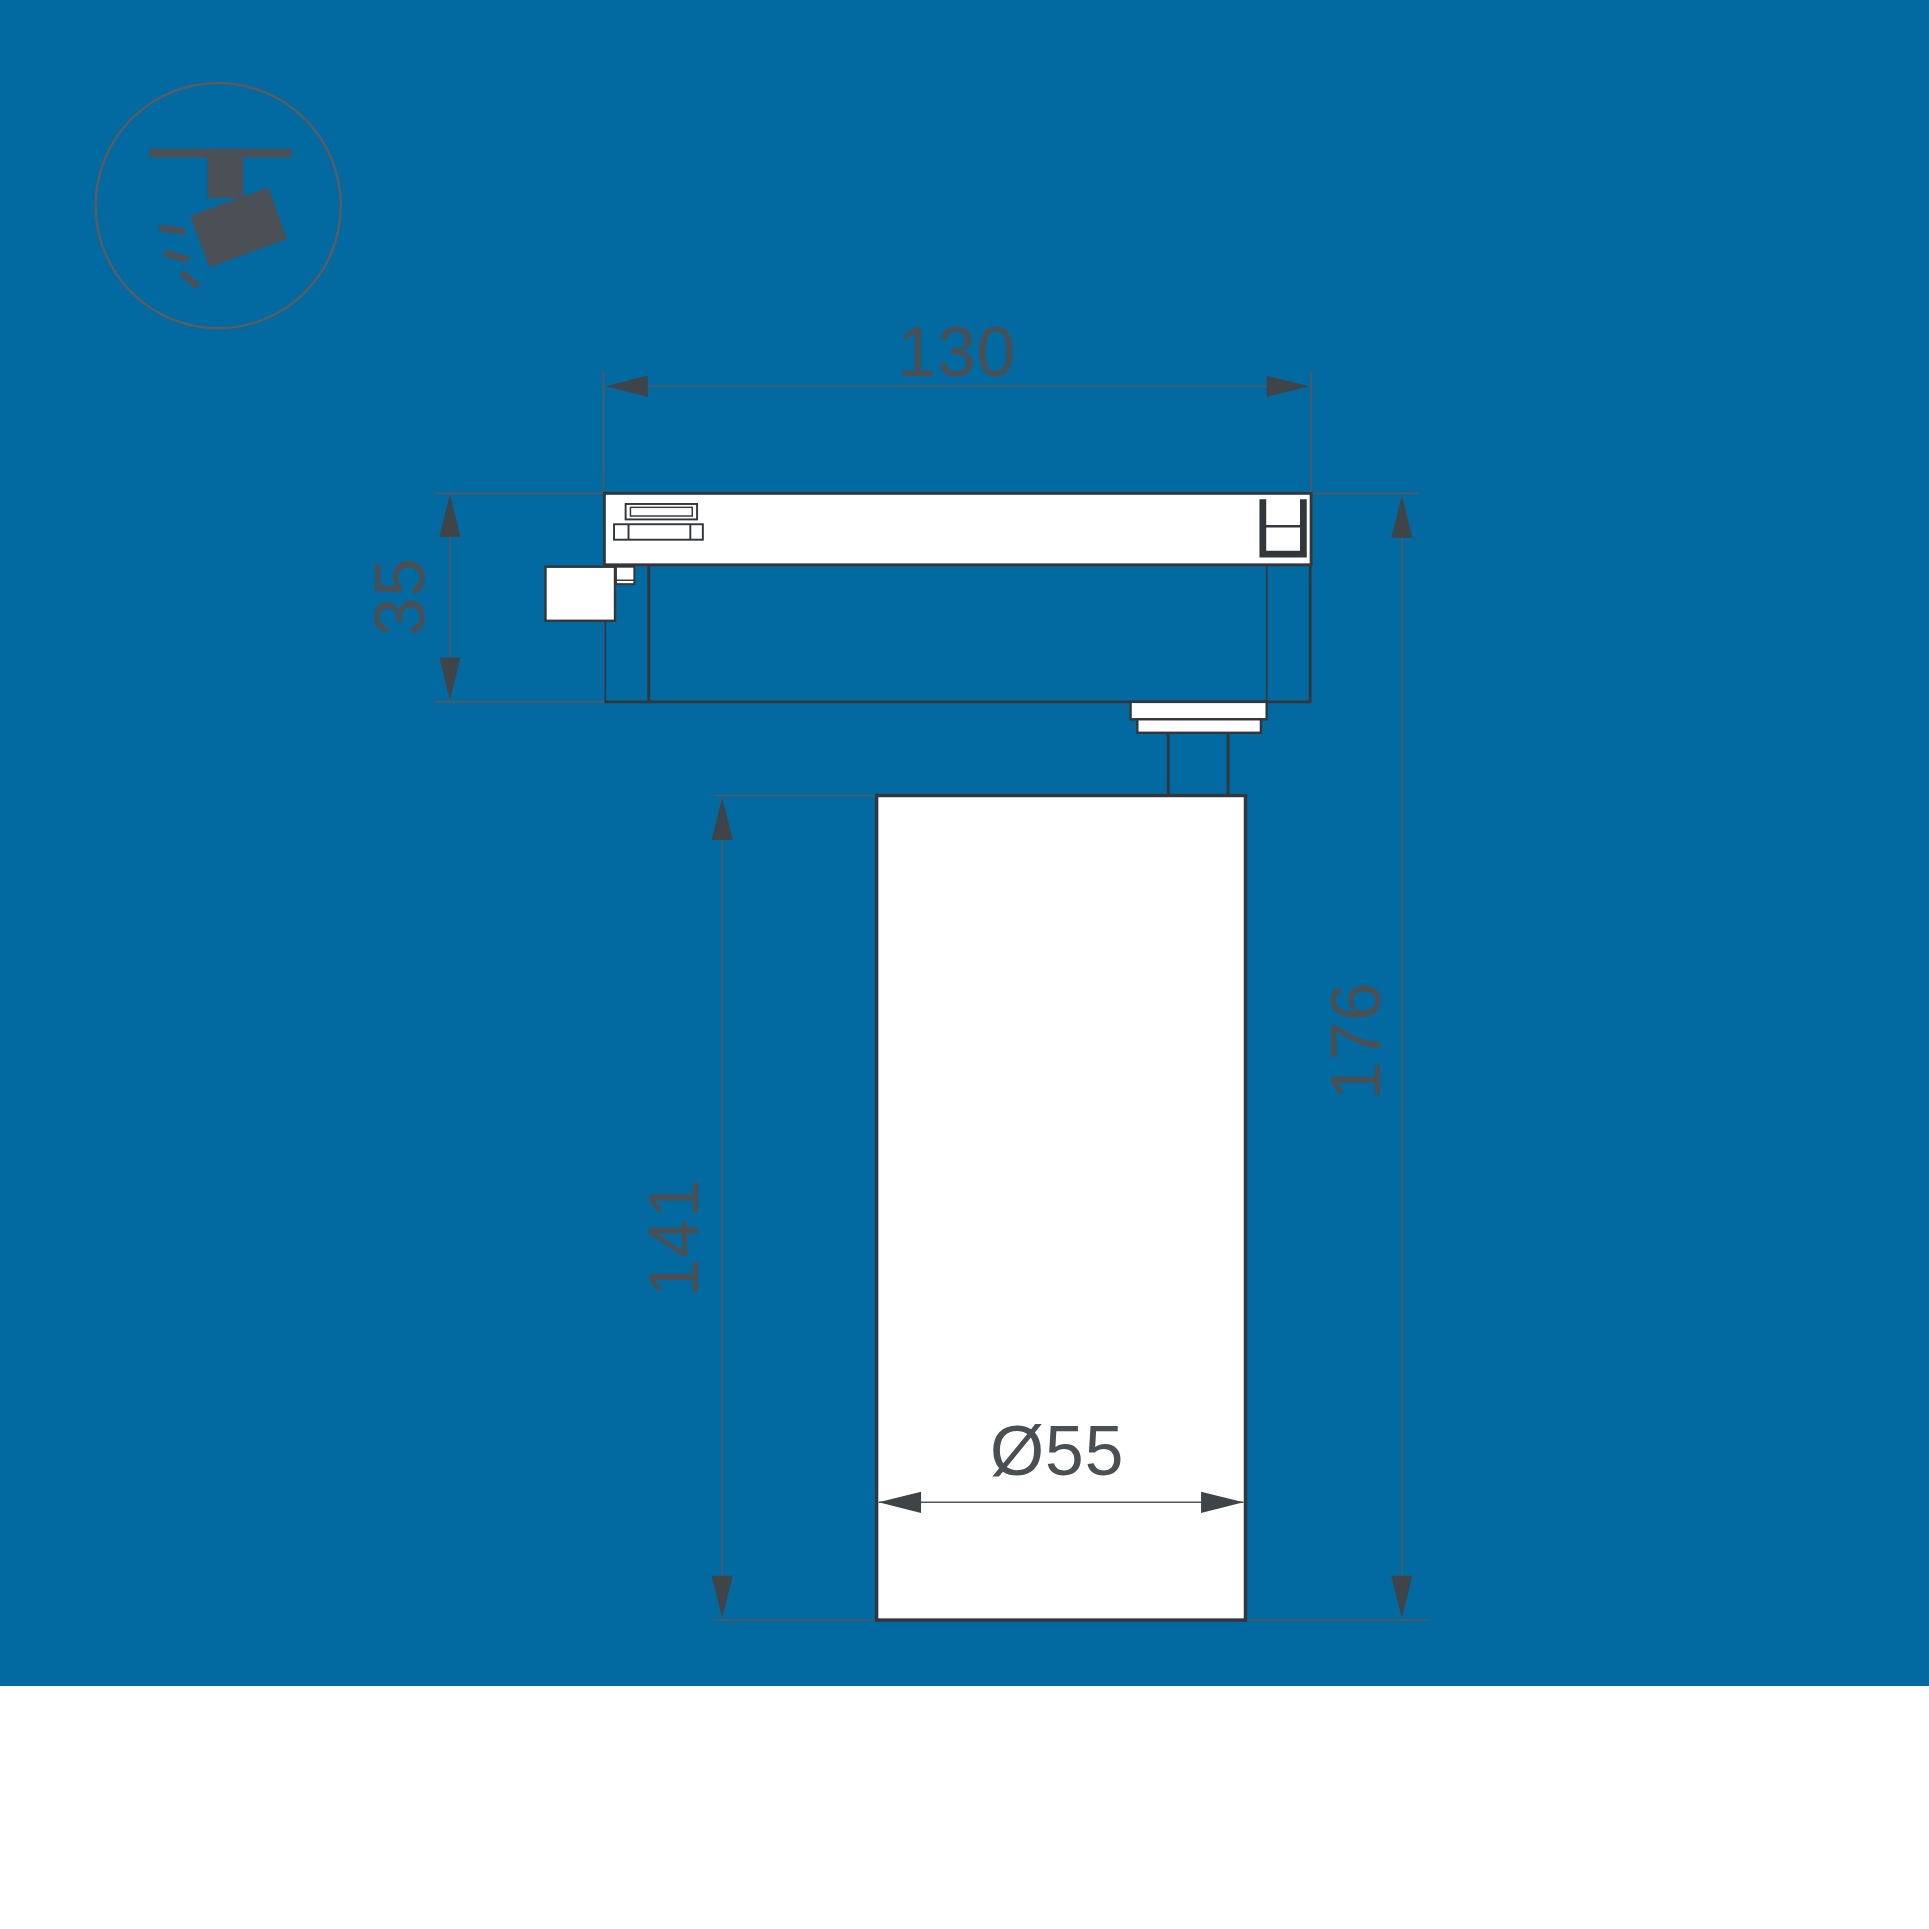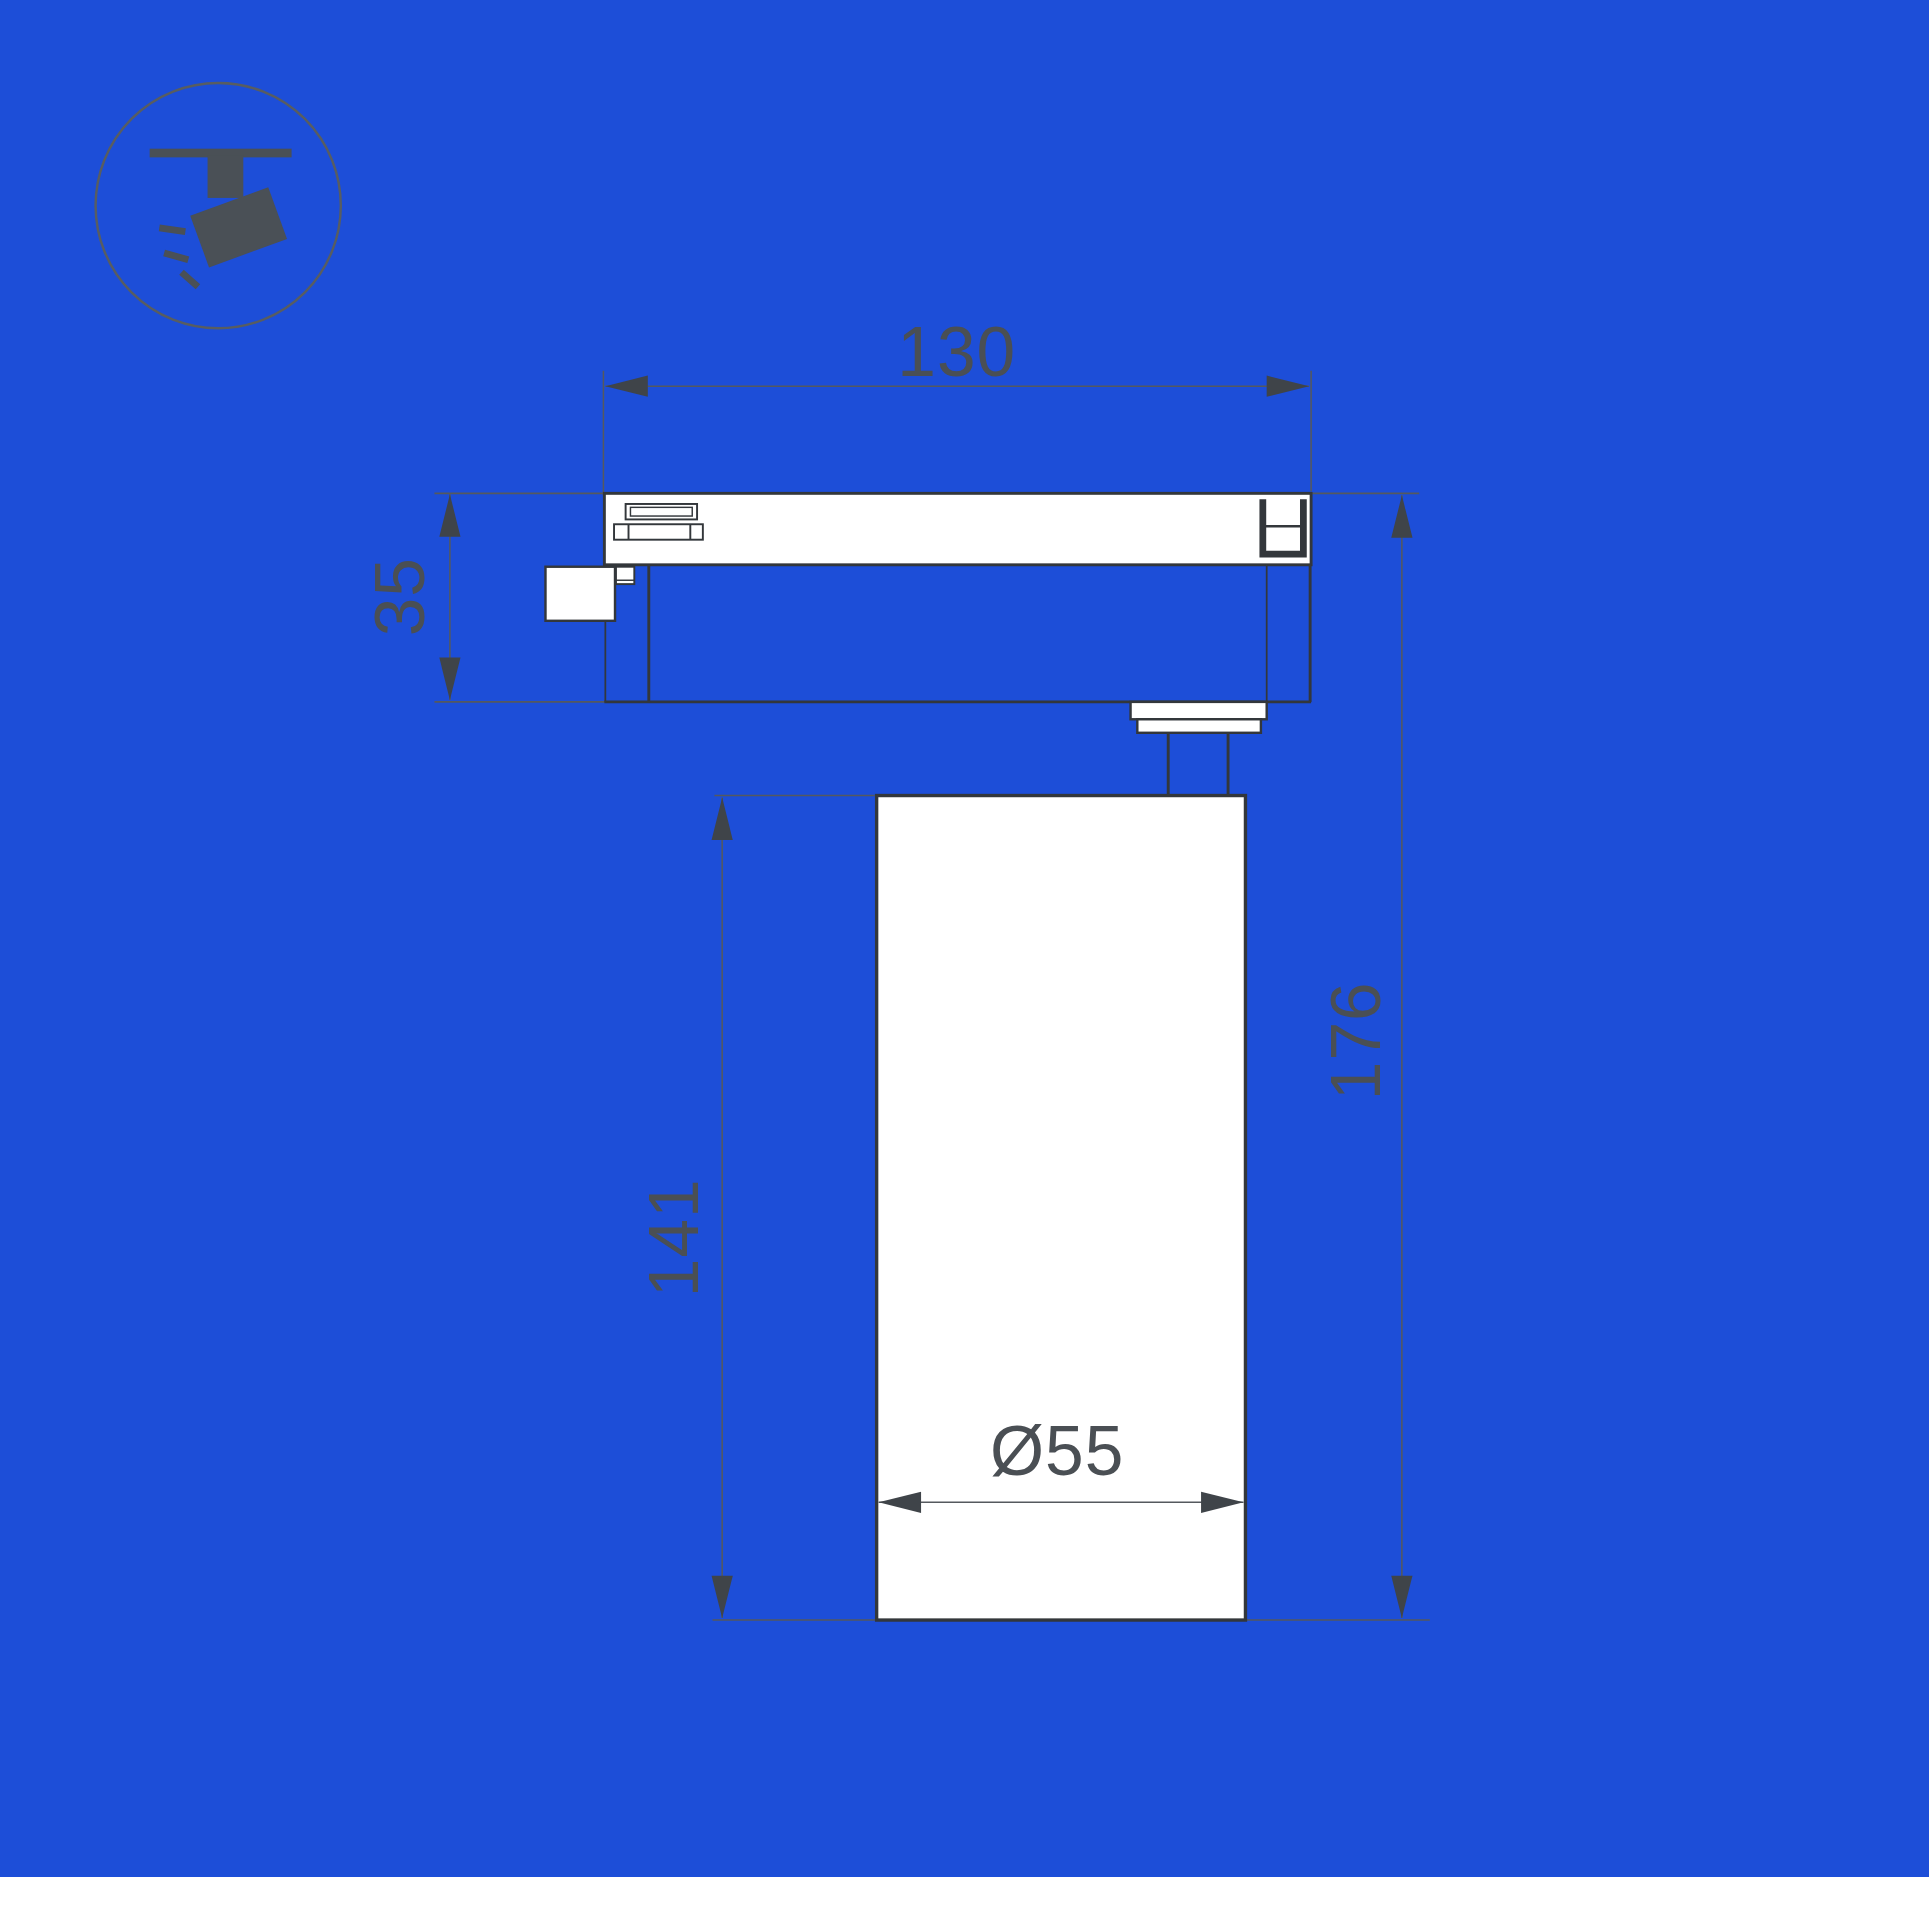--- a/index.html
+++ b/index.html
@@ -1,16 +1,16 @@
 <!DOCTYPE html>
 <html><head>
 <meta charset="utf-8">
 <style>
   html,body{margin:0;padding:0;background:#ffffff;}
-  .canvas{width:1929px;height:1877px;background:#1d4ed8;position:relative;overflow:hidden;}
+  .canvas{width:1929px;height:1686px;background:#0369a1;position:relative;overflow:hidden;}
   svg{display:block;}
   text{font-family:"Liberation Sans","DejaVu Sans",sans-serif;font-weight:400;}
   .dim-label{font-size:72px;fill:#4a4f54;letter-spacing:1px;}
 </style>
 </head>
 <body>
 
 <div class="canvas">
 <svg width="1929" height="1929" viewBox="0 0 1998 1998">
 

